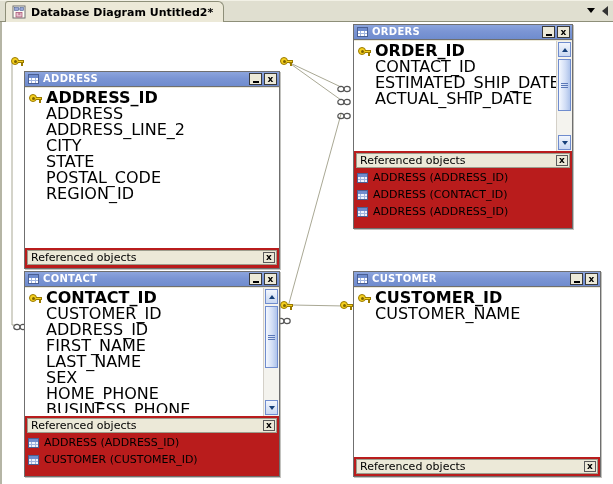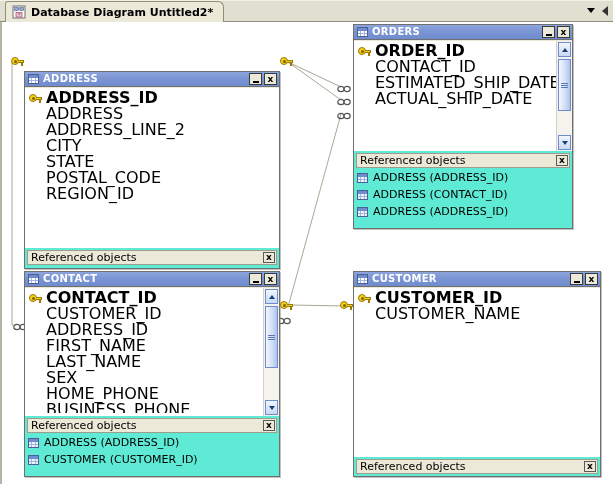--- a/index.html
+++ b/index.html
@@ -118,21 +118,21 @@
     background:
       linear-gradient(to right,transparent 2px,#9fb4e0 2px,#9fb4e0 3px,transparent 3px),
       linear-gradient(to right,transparent 6px,#9fb4e0 6px,#9fb4e0 7px,transparent 7px),
       linear-gradient(to bottom,transparent 2px,#9fb4e0 2px,#9fb4e0 3px,transparent 3px);
   }
   .tgrid.w{background:#eef2fb;}
 
   
   .tw-foot{
     position:absolute;left:0;right:0;
-    background:#5eead4;
+    background:#b91c1c;
   }
   .foot-bar{
     height:15px;margin:2px 2px 0 2px;
     background:#ece9d8;border:1px solid #9d9d8d;
     display:flex;align-items:center;box-sizing:border-box;
   }
   .foot-bar .flabel{flex:1 1 auto;padding-left:3px;font-size:11px;line-height:11px;}
   .foot-x{
     width:12px;height:11px;margin-right:1px;border:1px solid #5a5a5a;background:#ece9d8;
     font-size:9px;font-weight:bold;line-height:9px;display:flex;align-items:center;justify-content:center;

